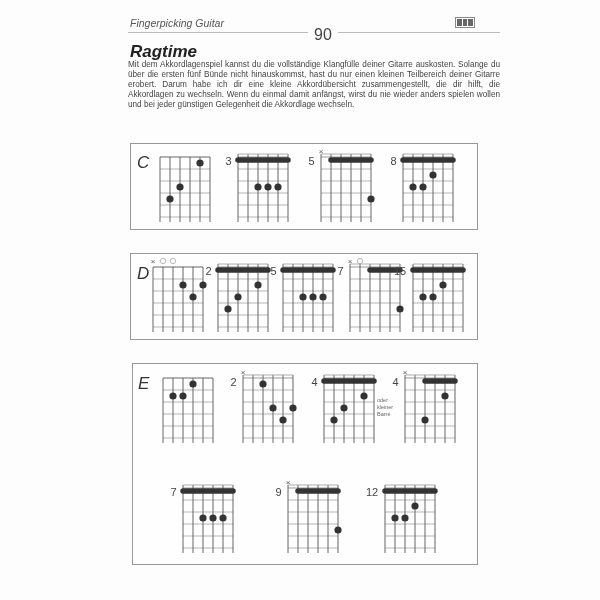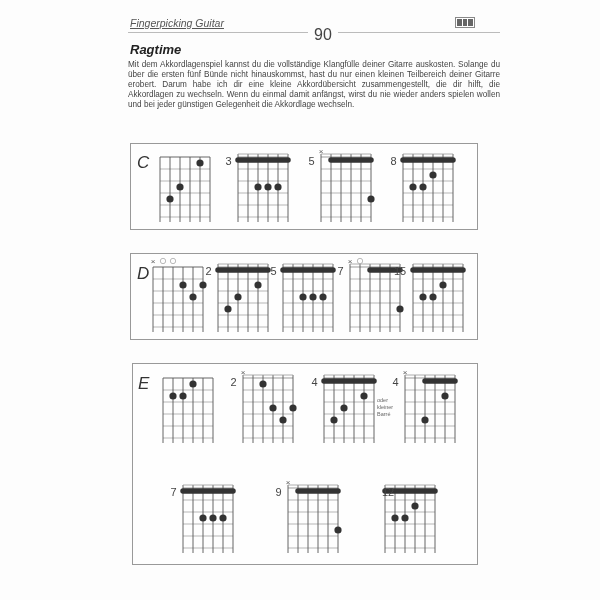--- a/index.html
+++ b/index.html
@@ -1,23 +1,23 @@
 <!DOCTYPE html>
 <html><head>
 <meta charset="utf-8">
 <style>
   html,body{margin:0;padding:0;background:#ffffff;}
   body{width:600px;height:600px;position:relative;overflow:hidden;font-family:"Liberation Sans",sans-serif;color:#333;}
   .page{position:absolute;left:0;top:0;width:600px;height:600px;background:#fdfdfd;}
-  .header-title{position:absolute;left:130px;top:17px;font-size:10.5px;font-style:italic;color:#555;text-decoration:underline;}
+  .header-title{position:absolute;left:130px;top:17px;font-size:10.5px;font-style:italic;color:#555;}
   .header-line{position:absolute;left:128px;top:32px;width:372px;height:1px;background:#bbb;}
   .page-num{position:absolute;left:308px;top:26px;font-size:16px;color:#444;background:#fdfdfd;padding:0 6px;}
   .logo{position:absolute;left:455px;top:17px;width:20px;height:11px;border:1px solid #888;background:#fff;display:flex;gap:1px;padding:1px;box-sizing:border-box;}
   .logo span{flex:1;background:#666;}
-  .section-title{position:absolute;left:130px;top:42px;font-size:13px;font-weight:bold;font-style:italic;color:#222;}
+  .section-title{position:absolute;left:130px;top:42px;font-size:17px;font-weight:bold;font-style:italic;color:#222;}
   .intro{position:absolute;left:128px;top:60px;width:372px;font-size:8.2px;line-height:10px;color:#444;text-align:justify;}
   .chord-box{position:absolute;border:1px solid #999;background:#fefefe;}
   .chord-letter{position:absolute;font-size:17px;font-style:italic;color:#333;}
   .diagram{position:absolute;}
   .aside{position:absolute;font-size:5.5px;line-height:7px;color:#666;}
 </style>
 </head>
 <body>
 
 <div class="page">
@@ -345,20 +345,20 @@
         <line x1="34" y1="7" x2="34" y2="75" stroke="#555" stroke-width="0.9"></line>
         <line x1="44" y1="7" x2="44" y2="75" stroke="#555" stroke-width="0.9"></line>
         <line x1="54" y1="7" x2="54" y2="75" stroke="#555" stroke-width="0.9"></line>
         <line x1="64" y1="7" x2="64" y2="75" stroke="#555" stroke-width="0.9"></line>
         <line x1="14" y1="7" x2="64" y2="7" stroke="#999" stroke-width="0.8"></line>
         <line x1="14" y1="13" x2="64" y2="13" stroke="#333" stroke-width="5.5" stroke-linecap="round"></line>
         <circle cx="44" cy="28" r="3.6" fill="#333"></circle>
         <circle cx="24" cy="40" r="3.6" fill="#333"></circle>
         <circle cx="34" cy="40" r="3.6" fill="#333"></circle>
       </svg>
-      <div style="position: absolute; top: 486px; left: 366px; font-size: 11px; color: rgb(68, 68, 68); margin-left: 16px;">12</div>
+      <div style="position: absolute; top: 486px; left: 366px; font-size: 11px; color: rgb(68, 68, 68);">12</div>
       <div class="aside" style="left: 377px; top: 397px;">
         <div>oder</div>
         <div>kleiner</div>
         <div>Barré</div>
       </div>
     </div>
 </div>
 
 </body></html>

